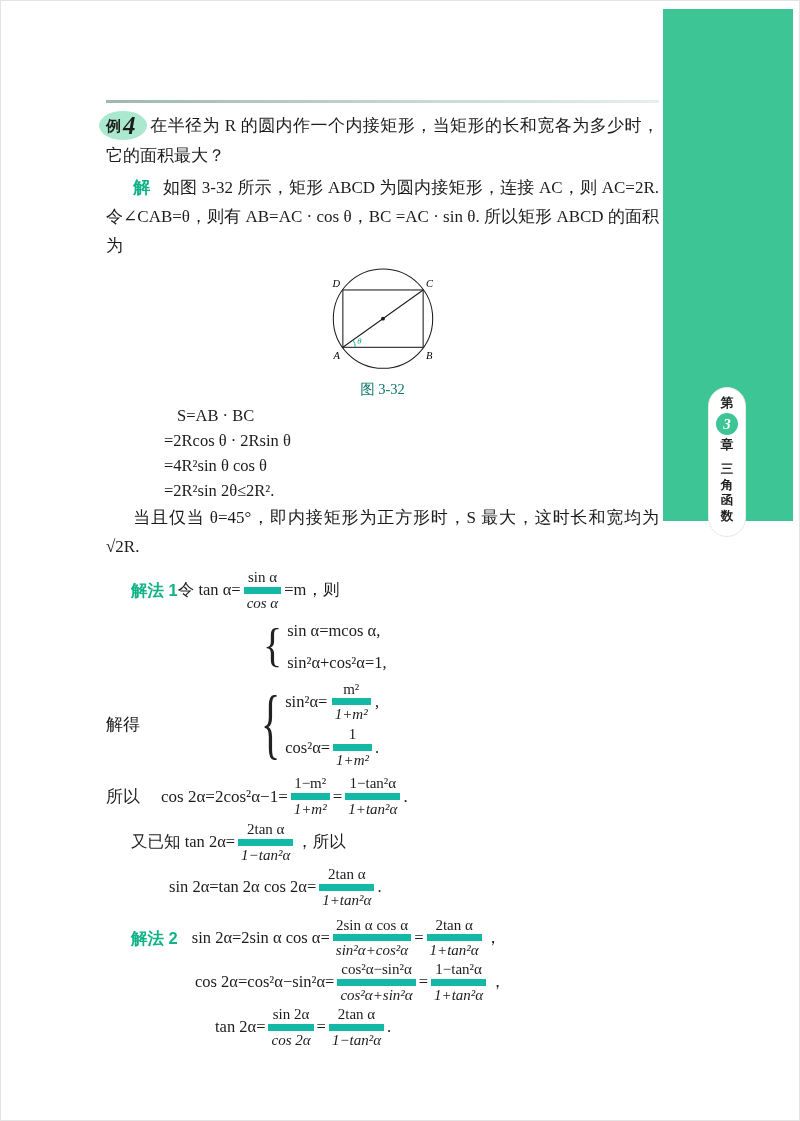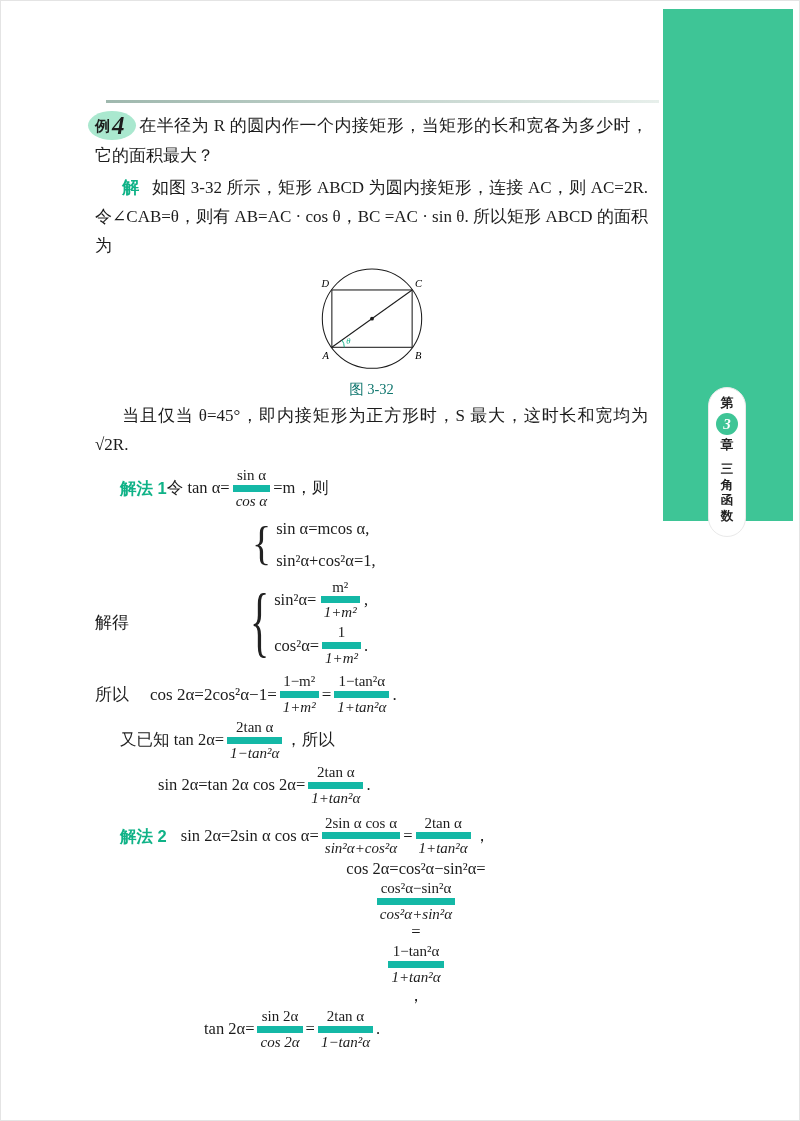--- a/index.html
+++ b/index.html
@@ -27,21 +27,21 @@
     display:flex; align-items:center; justify-content:center;
     font-family:"Liberation Serif",serif; font-style:italic; font-weight:bold; font-size:15px;
     margin:2px 0;
   }
   .tab-title { margin-top:9px; display:flex; flex-direction:column; align-items:center; }
   .tab-title .tab-char { font-size:12.5px; line-height:15.5px; }
 
   .top-rule { position:absolute; left:105px; top:99px; width:553px; height:3px;
     background:linear-gradient(to right,#9fb8ae,#e7efeb); }
 
-  .content { position:absolute; left:94px; top:110px; width:553px; font-size:17px; line-height:29px; text-align:justify; }
+  .content { position:absolute; left:105px; top:110px; width:553px; font-size:17px; line-height:29px; text-align:justify; }
 
   .para { margin:0; }
   .indent { text-indent:1.6em; }
 
   
   .ex-head { line-height:30px; margin-bottom:2px; }
   .badge { position:relative; display:inline-block; margin-right:10px; white-space:nowrap; }
   .badge-bg { position:absolute; left:-7px; top:0px; width:48px; height:29px; background:#aae8cf; border-radius:50%; z-index:0; }
   .badge-pre { position:relative; z-index:1; font-size:15px; font-weight:700; }
   .badge-num { position:relative; z-index:1; font-size:25px; font-weight:bold; font-style:italic; margin-left:2px; vertical-align:-3px; }
@@ -77,21 +77,21 @@
 
   .m1-intro { margin:8px 0 2px 25px; }
   .sys1 { margin:4px 0 2px 157px; min-height:50px; }
   .solve-row { display:flex; align-items:center; margin-top:4px; }
   .solve-row .system { margin-left:121px; }
   .so-row { display:flex; align-items:center; margin-top:6px; min-height:40px; }
   .so-row .eq-inline { display:flex; align-items:center; margin-left:21px; }
   .known-row { margin:4px 0 0 25px; }
   .eqsin-row { margin:2px 0 0 63px; }
   .m2l1 { margin:8px 0 0 25px; }
-  .m2l2 { margin:2px 0 0 89px;flex-direction:column; }
+  .m2l2 { margin:2px 0 0 89px; }
   .m2l3 { margin:2px 0 0 109px; }
 
   .page-number { text-align:center; margin-top:18px; font-size:16.5px; letter-spacing:1px; }
 
   .fig-label { font-family:"Liberation Serif",serif; font-style:italic; }
 </style>
 </head>
 <body>
 
 <div class="page">
@@ -138,20 +138,26 @@
         <path d="M 61 87 A 13 13 0 0 0 58.6 79.4" fill="none" stroke="#0fb287" stroke-width="1"></path>
         <text x="63" y="84" font-size="9" fill="#0fb287" class="fig-label">θ</text>
         <text x="45" y="24" font-size="11" text-anchor="end" class="fig-label">D</text>
         <text x="135" y="24" font-size="11" text-anchor="start" class="fig-label">C</text>
         <text x="45" y="99" font-size="11" text-anchor="end" class="fig-label">A</text>
         <text x="135" y="99" font-size="11" text-anchor="start" class="fig-label">B</text>
       </svg>
       <figcaption>图 3-32</figcaption>
     </figure>
 
+    <div class="derivation">
+      <div class="d-first">S=AB · BC</div>
+      <div>=2Rcos θ · 2Rsin θ</div>
+      <div>=4R²sin θ cos θ</div>
+      <div>=2R²sin 2θ≤2R².</div>
+    </div>
 
     <p class="para indent">当且仅当 θ=45°，即内接矩形为正方形时，S 最大，这时长和宽均为√2R.</p>
 
 
     <div class="eq-row m1-intro">
       <span class="green-label">解法 1</span>
       <span>令 tan α=</span>
       <span class="frac">
         <span class="num">sin α</span>
         <span class="den">cos α</span>

